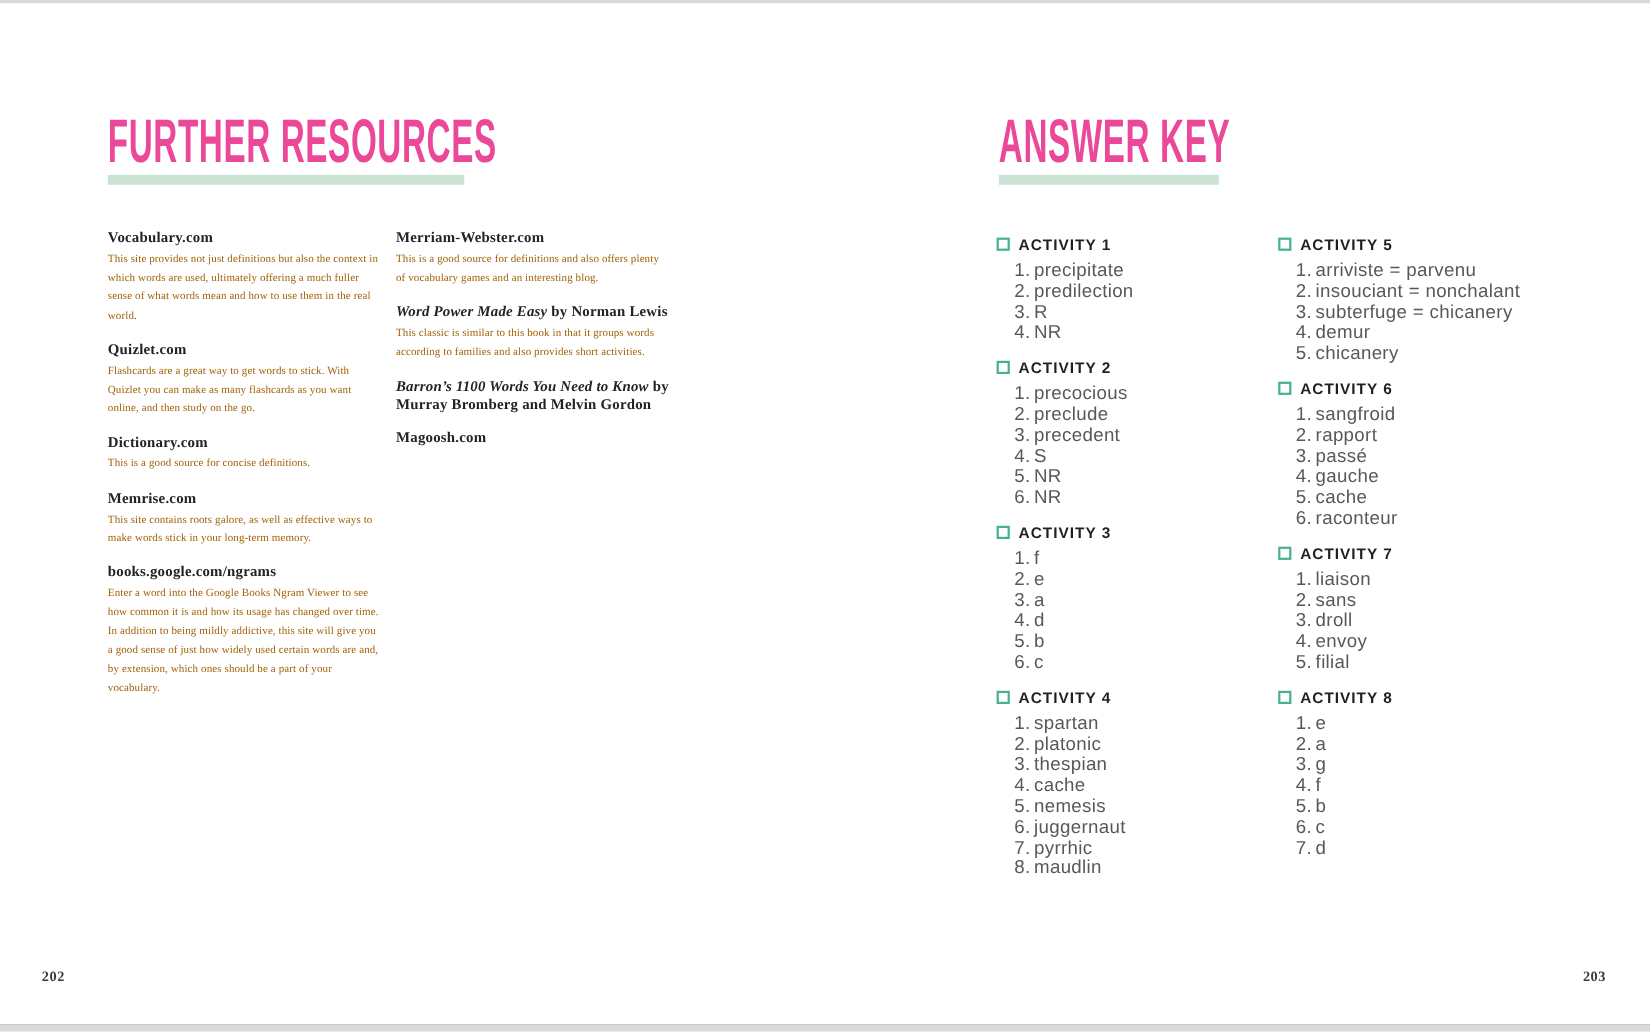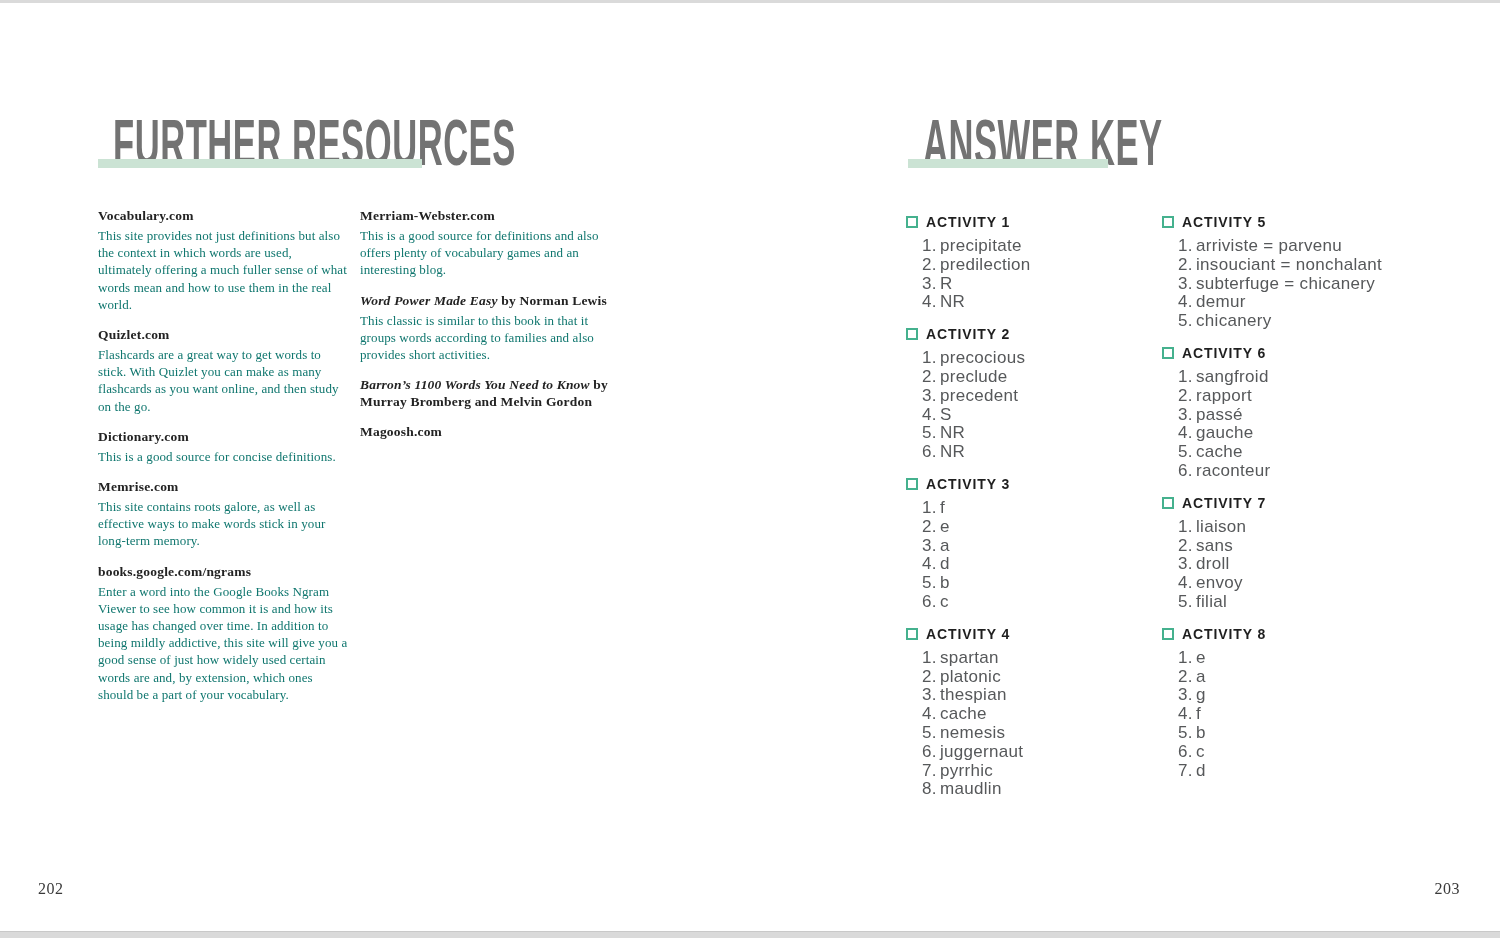--- a/index.html
+++ b/index.html
@@ -7,24 +7,24 @@
     width:1500px;height:938px;position:relative;overflow:hidden;
     background:#ffffff;
     font-family:"Liberation Serif", serif;
   }
   .edge{position:absolute;left:0;width:1500px;background:#dadada;}
   .edge.top{top:0;height:3px;}
   .edge.bottom{bottom:0;height:6px;border-top:1px solid #c9c9c9;}
 
   
   .page-title{
-    position:absolute;margin:15px;
+    position:absolute;margin:0;
     font-family:"Liberation Sans", sans-serif;
-    font-weight:bold;font-size:64px;line-height:60px;
-    color:#737373;white-space:nowrap;
+    font-weight:bold;font-size:56px;line-height:60px;
+    color:#ec4899;white-space:nowrap;
   }
   .page-title .condensed{
     display:inline-block;transform:scaleX(0.54);transform-origin:0 50%;
     letter-spacing:1px;
   }
   .title-underline{position:absolute;height:9px;background:#cbe3d4;}
 
   #left-title{left:98px;top:98px;}
   #left-underline{left:98px;top:159px;width:324px;}
   #right-title{left:908px;top:98px;}
@@ -34,22 +34,22 @@
   .res-col{position:absolute;top:207px;width:250px;}
   #res-col-1{left:98px;}
   #res-col-2{left:360px;}
   .entry{margin:0 0 13px 0;}
   .entry-heading{
     margin:0 0 3px 0;font-size:13.5px;line-height:17px;
     font-weight:bold;color:#232323;letter-spacing:0.2px;
   }
   .entry-heading em{font-style:italic;}
   .entry-body{
-    margin:0;font-size:13px;line-height:17.2px;
-    color:#0f766e;letter-spacing:0.1px;
+    margin:0;font-size:10px;line-height:17.2px;
+    color:#a16207;letter-spacing:0.1px;
   }
 
   
   .ans-col{position:absolute;top:213px;}
   #ans-col-1{left:906px;width:245px;}
   #ans-col-2{left:1162px;width:270px;}
   .activity{margin:0 0 13px 0;}
   .activity-head{display:flex;align-items:center;margin:0 0 6px 0;}
   .checkbox{
     width:8px;height:8px;border:2.5px solid #45b18e;
@@ -66,21 +66,21 @@
     font-family:"Liberation Sans", sans-serif;
     font-size:17px;line-height:18.8px;color:#56585a;letter-spacing:0.3px;
   }
   ol.answers li::before{
     counter-increment:ans;content:counter(ans) ".";
     width:18px;flex:none;color:#56585a;
   }
 
   
   .folio{
-    position:absolute;top:880px;font-size:16px;font-weight:normal;
+    position:absolute;top:880px;font-size:13px;font-weight:bold;
     color:#3a3a3a;letter-spacing:0.5px;
     font-family:"Liberation Serif", serif;
   }
   #folio-left{left:38px;}
   #folio-right{right:40px;}
 </style>
 </head>
 <body>
 
 <div class="edge top"></div>

